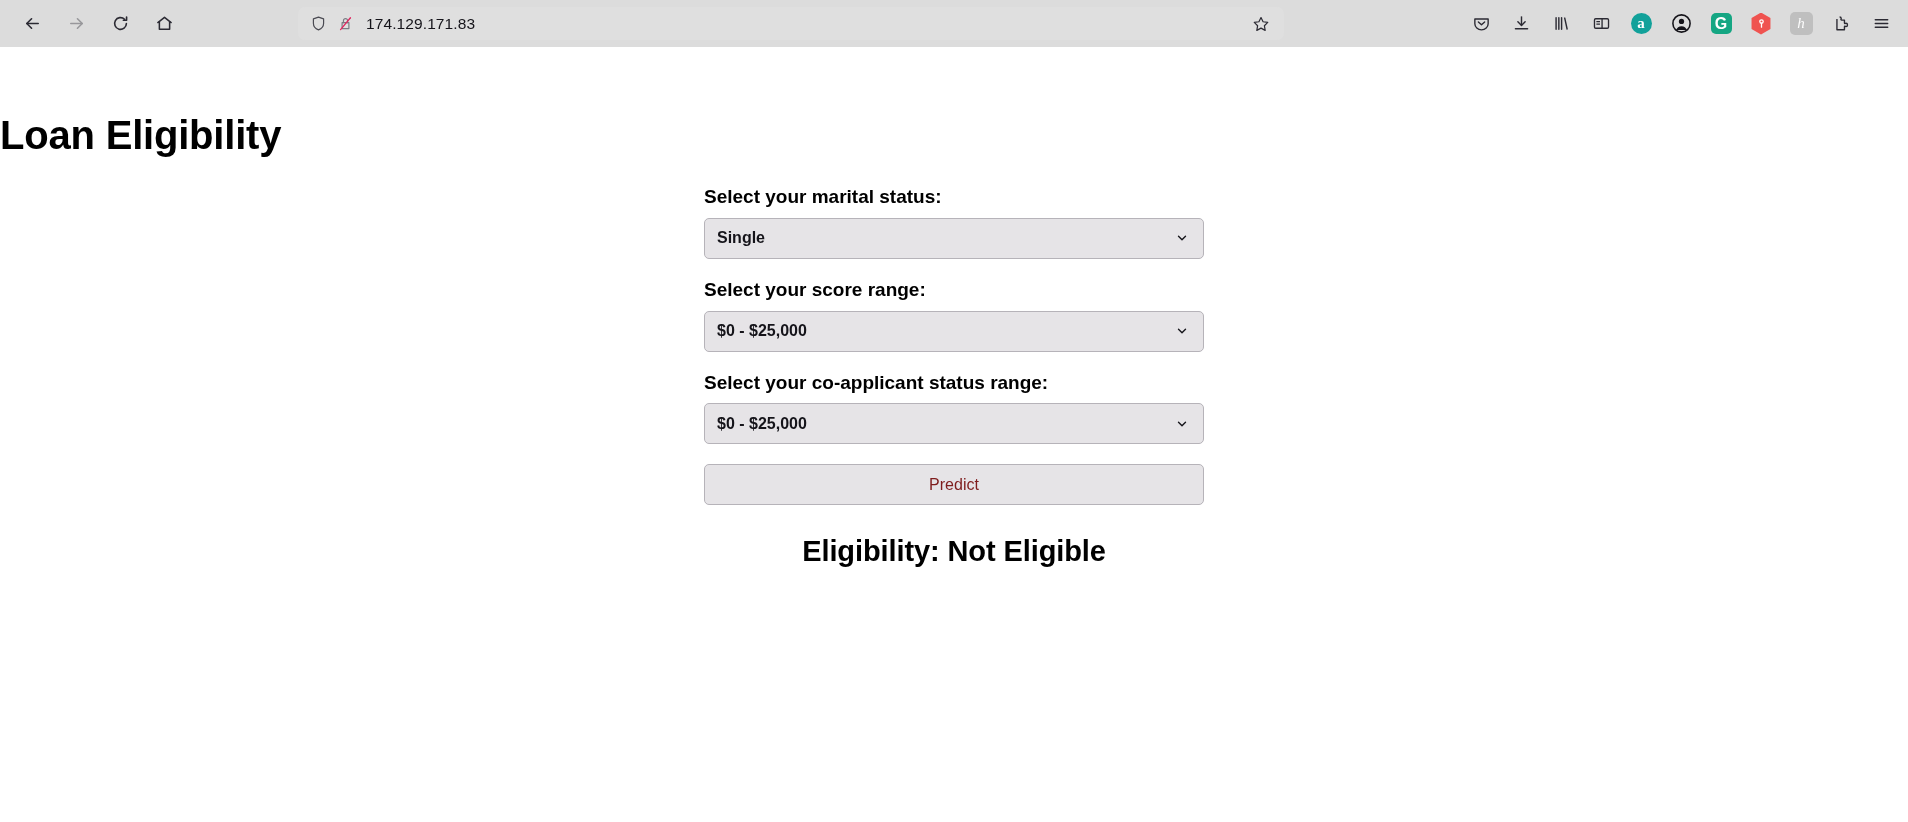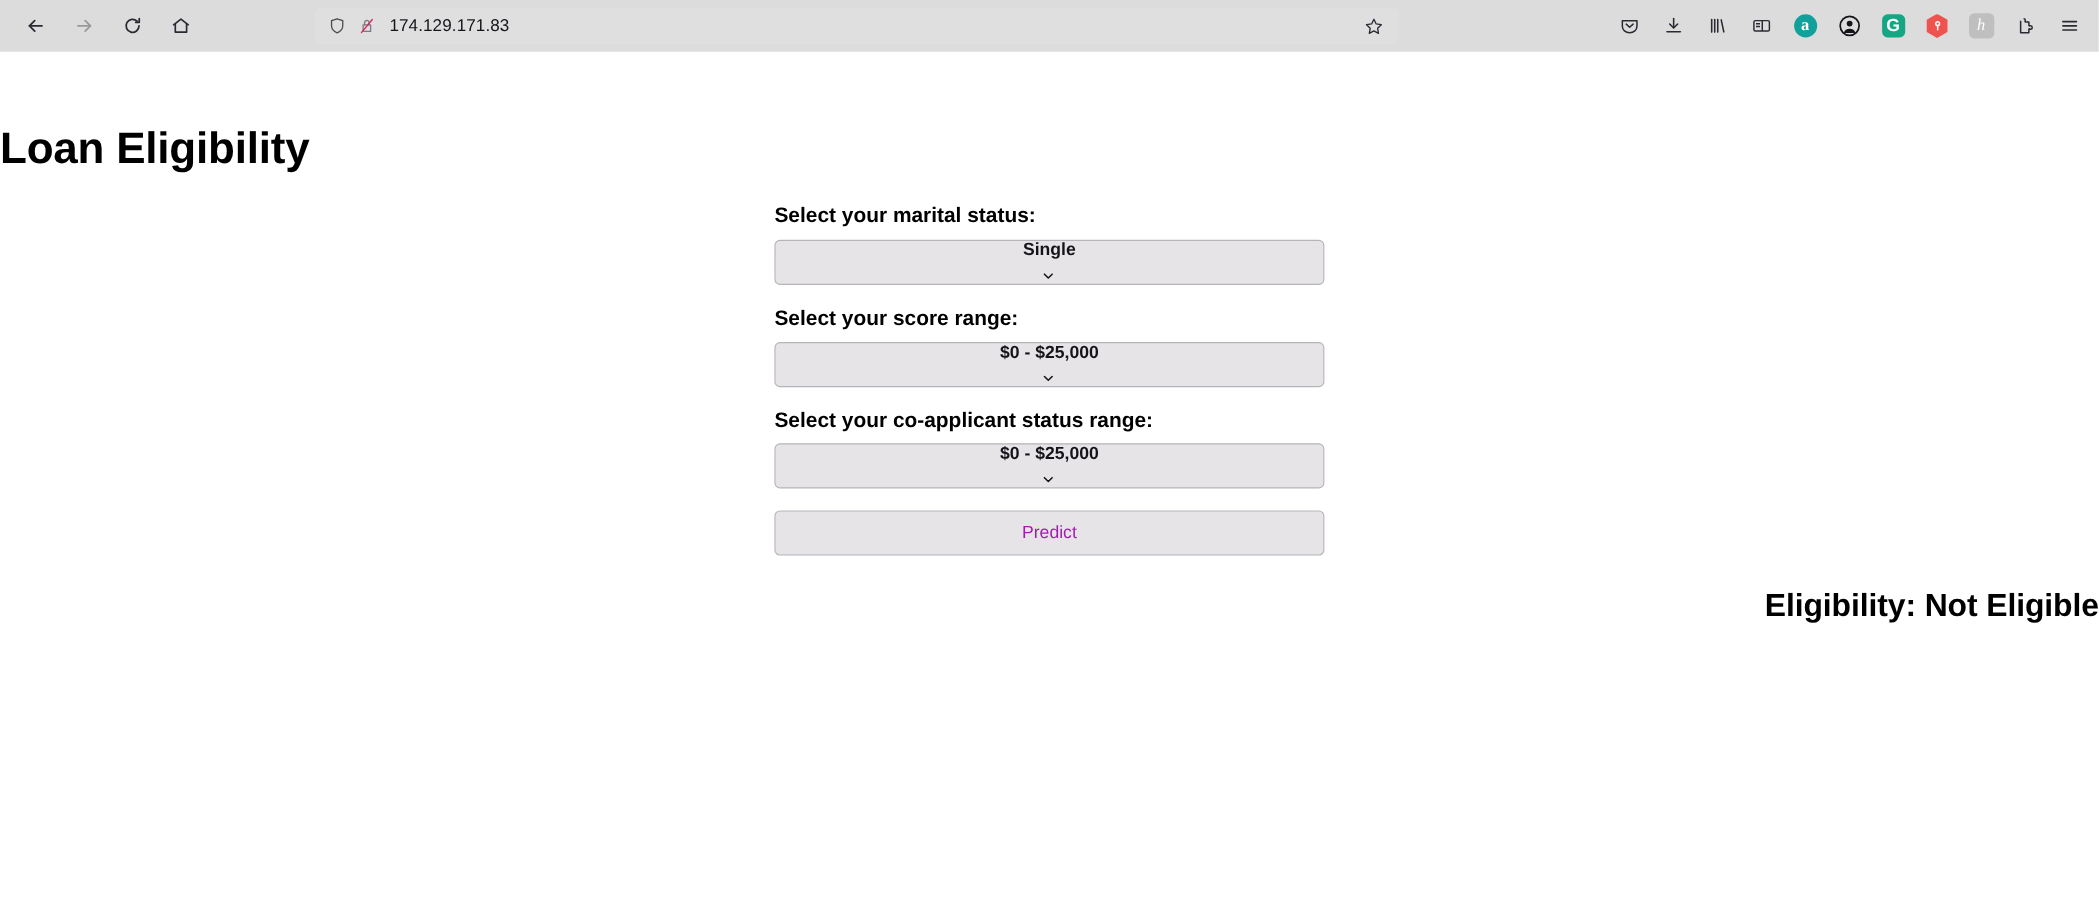--- a/index.html
+++ b/index.html
@@ -30,21 +30,21 @@
     width: 44px; height: 36px;
     display: flex; align-items: center; justify-content: center;
     border-radius: 5px;
     cursor: pointer;
   }
   .nav-btn svg { display: block; }
   .nav-btn.disabled svg { opacity: 0.38; }
 
   .urlbar-wrap {
     position: absolute;
-    left: 286px;
+    left: 298px;
     width: 986px;
     height: 33px;
   }
   .urlbar {
     width: 100%; height: 33px;
     background: #dfdfdf;
     border-radius: 7px;
     display: flex;
     align-items: center;
     padding: 0 8px 0 12px;
@@ -146,51 +146,50 @@
     position: relative;
     width: 500px;
     height: 41px;
     background: #e6e4e7;
     border: 1px solid #b6b3b9;
     border-radius: 5px;
     display: flex;
     align-items: center;
     padding: 0 12px;
     cursor: pointer;
-    flex-direction: column;
   }
   .select-value {
     font-size: 16px;
     color: #15141a;
     flex: 1;
     white-space: nowrap;
     overflow: hidden;
   }
   .chevron {
     width: 14px; height: 14px;
     flex-shrink: 0;
     margin-right: 2px;
   }
   .predict-btn {
     width: 500px;
     height: 41px;
     background: #e6e4e7;
     border: 1px solid #b6b3b9;
     border-radius: 5px;
     font-size: 16px;
-    color: #a21caf;
+    color: #7f1d1d;
     font-family: "Liberation Sans", sans-serif;
     cursor: pointer;
     margin-top: 16px;
     display: flex;
     align-items: center;
     justify-content: center;
   }
   .result-heading {
-    text-align: right;
+    text-align: center;
     font-size: 29px;
     font-weight: bold;
     color: #000;
     margin: 0;
     padding-top: 30px;
     letter-spacing: -0.1px;
   }
 </style>
 </head>
 <body>

